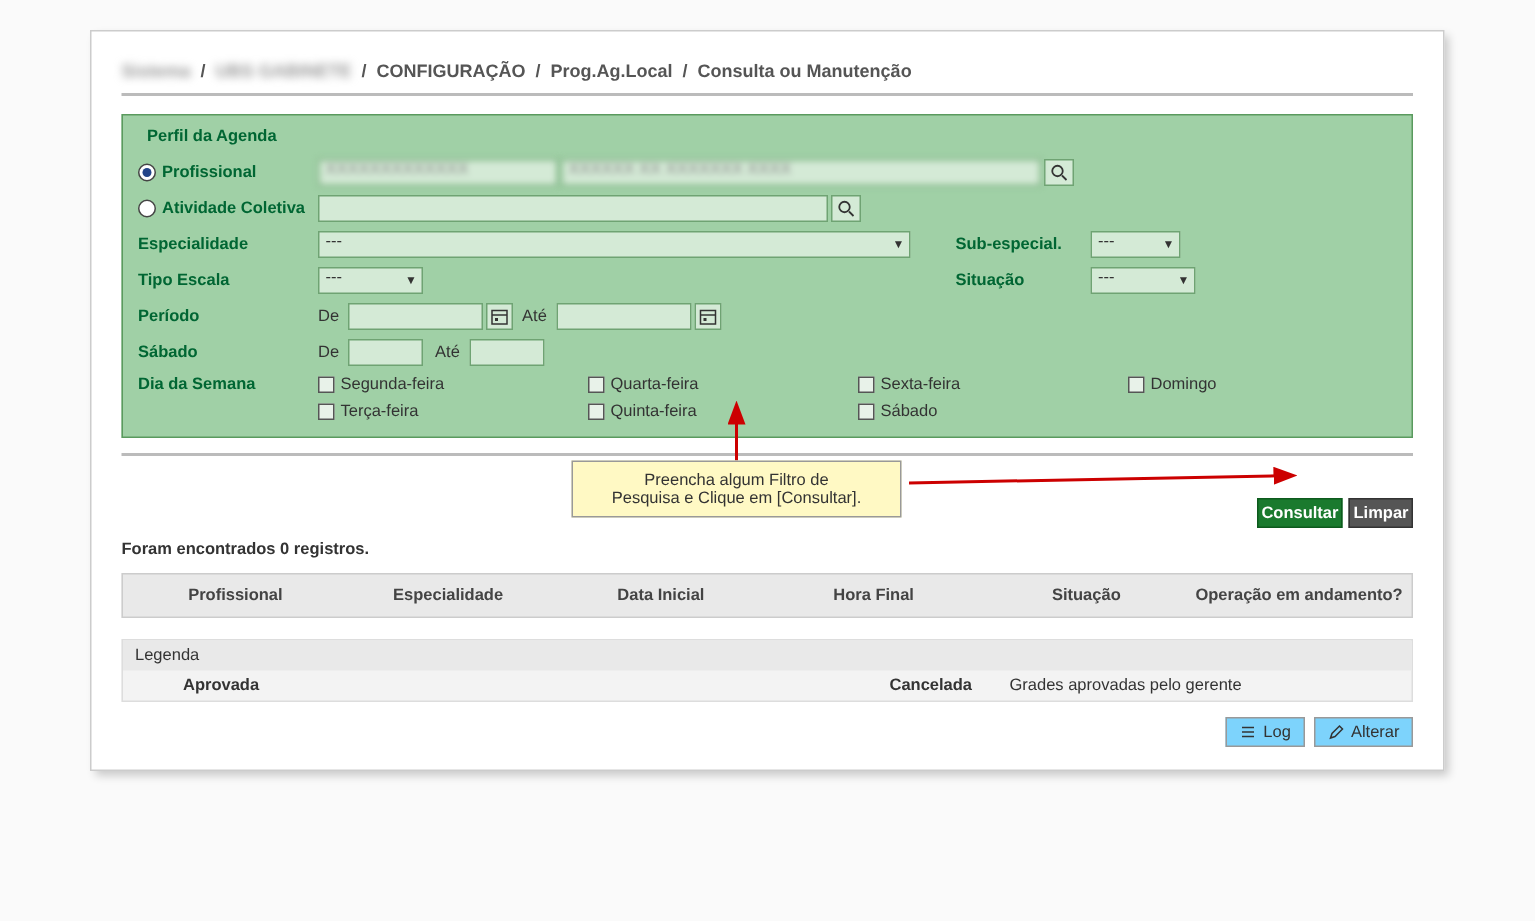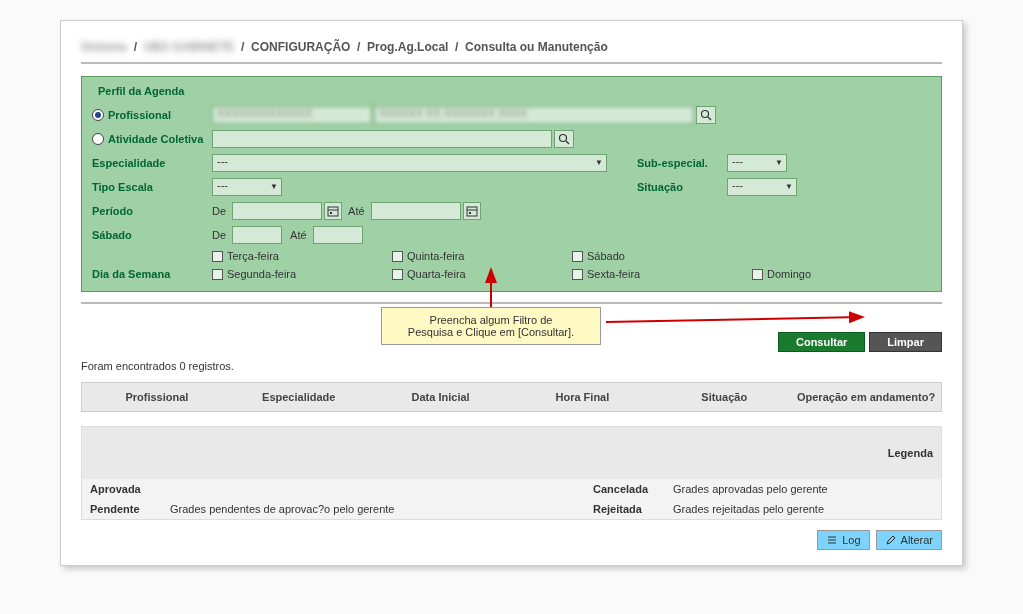--- a/index.html
+++ b/index.html
@@ -139,27 +139,27 @@
     border-top: 2px solid #bbb;
     margin: 8px 0;
   }
   .action-row {
     display: flex;
     align-items: center;
     justify-content: space-between;
     position: relative;
   }
   .found {
-    font-weight: normal;
+    font-weight: bold;
     font-size: 11px;
     margin-top: 48px;
   }
   .btns { display: flex; gap: 4px; }
   .btn {
-    padding: 3px 17px;
+    padding: 3px 2px;
     font-size: 11px;
     font-weight: bold;
     border: 1px solid #555;
     cursor: pointer;
   }
   .btn-green { background: #1a7a2e; color: #fff; border-color: #0d5a1d; }
   .btn-grey  { background: #555; color: #fff; border-color: #333; }
   .callout {
     position: absolute;
     background: #FFF9C4;
@@ -185,29 +185,28 @@
     text-align: center;
   }
   .table-head > div { flex: 1; }
   .legend-box {
     background: #f3f3f3;
     border: 1px solid #ddd;
     margin-top: 14px;
   }
   .legend-title {
     background: #e9e9e9;
-    padding: 20px 8px;
-    font-weight: bold;
-    text-align: right;
+    padding: 4px 8px;
+    font-weight: normal;
   }
   .legend-row {
     display: flex;
     padding: 4px 8px;
   }
-  .legend-row .lk { width: 80px; font-weight: bold; }
+  .legend-row .lk { width: 80px; font-weight: bold; margin-left: 32px; }
   .legend-row .lk2 { width: 80px; font-weight: bold; margin-left: auto; }
   .bottom-btns {
     display: flex;
     justify-content: flex-end;
     gap: 6px;
     margin-top: 10px;
   }
   .btn-light {
     background: #7dd3fc;
     border: 1px solid #999;
@@ -317,53 +316,53 @@
       <div class="label-col">
           <span>Sábado</span>
         </div>
       <span style="margin-right:6px">De</span>
       <div class="input" style="width:50px"></div>
       <span style="margin:0 6px">Até</span>
       <div class="input" style="width:50px"></div>
     </div>
 
     <div class="row">
+      <div class="label-col">
+          <span>Dia da Semana</span>
+        </div>
+      <div class="day-col" style="width:180px">
+          <span class="checkbox"></span>
+          <span>Segunda-feira</span>
+        </div>
+      <div class="day-col" style="width:180px">
+          <span class="checkbox"></span>
+          <span>Quarta-feira</span>
+        </div>
+      <div class="day-col" style="width:180px">
+          <span class="checkbox"></span>
+          <span>Sexta-feira</span>
+        </div>
+      <div class="day-col">
+          <span class="checkbox"></span>
+          <span>Domingo</span>
+        </div>
+    </div>
+    <div class="row">
       <div class="label-col"></div>
       <div class="day-col" style="width:180px">
           <span class="checkbox"></span>
           <span>Terça-feira</span>
         </div>
       <div class="day-col" style="width:180px">
           <span class="checkbox"></span>
           <span>Quinta-feira</span>
         </div>
       <div class="day-col" style="width:180px">
           <span class="checkbox"></span>
           <span>Sábado</span>
-        </div>
-    </div>
-    <div class="row">
-      <div class="label-col">
-          <span>Dia da Semana</span>
-        </div>
-      <div class="day-col" style="width:180px">
-          <span class="checkbox"></span>
-          <span>Segunda-feira</span>
-        </div>
-      <div class="day-col" style="width:180px">
-          <span class="checkbox"></span>
-          <span>Quarta-feira</span>
-        </div>
-      <div class="day-col" style="width:180px">
-          <span class="checkbox"></span>
-          <span>Sexta-feira</span>
-        </div>
-      <div class="day-col">
-          <span class="checkbox"></span>
-          <span>Domingo</span>
         </div>
     </div>
   </div>
 
   <hr class="hr">
 
   <div class="action-row">
     <div class="found">Foram encontrados 0 registros.</div>
 
     <div class="callout">
@@ -396,26 +395,20 @@
     <div>Operação em andamento?</div>
   </div>
 
   <div class="legend-box">
     <div class="legend-title">Legenda</div>
     <div class="legend-row">
       <div class="lk">Aprovada</div>
       <div class="lk2">Cancelada</div>
       <div style="width:260px">Grades aprovadas pelo gerente</div>
     </div>
-    <div class="legend-row">
-      <div class="lk">Pendente</div>
-      <div style="flex:1">Grades pendentes de aprovac?o pelo gerente</div>
-      <div class="lk2">Rejeitada</div>
-      <div style="width:260px">Grades rejeitadas pelo gerente</div>
-    </div>
   </div>
 
   <div class="bottom-btns">
     <div class="btn-light">
       <svg width="12" height="12">
           <line x1="2" y1="3" x2="10" y2="3" stroke="#333"></line>
           <line x1="2" y1="6" x2="10" y2="6" stroke="#333"></line>
           <line x1="2" y1="9" x2="10" y2="9" stroke="#333"></line>
         </svg>
       <span>Log</span>

